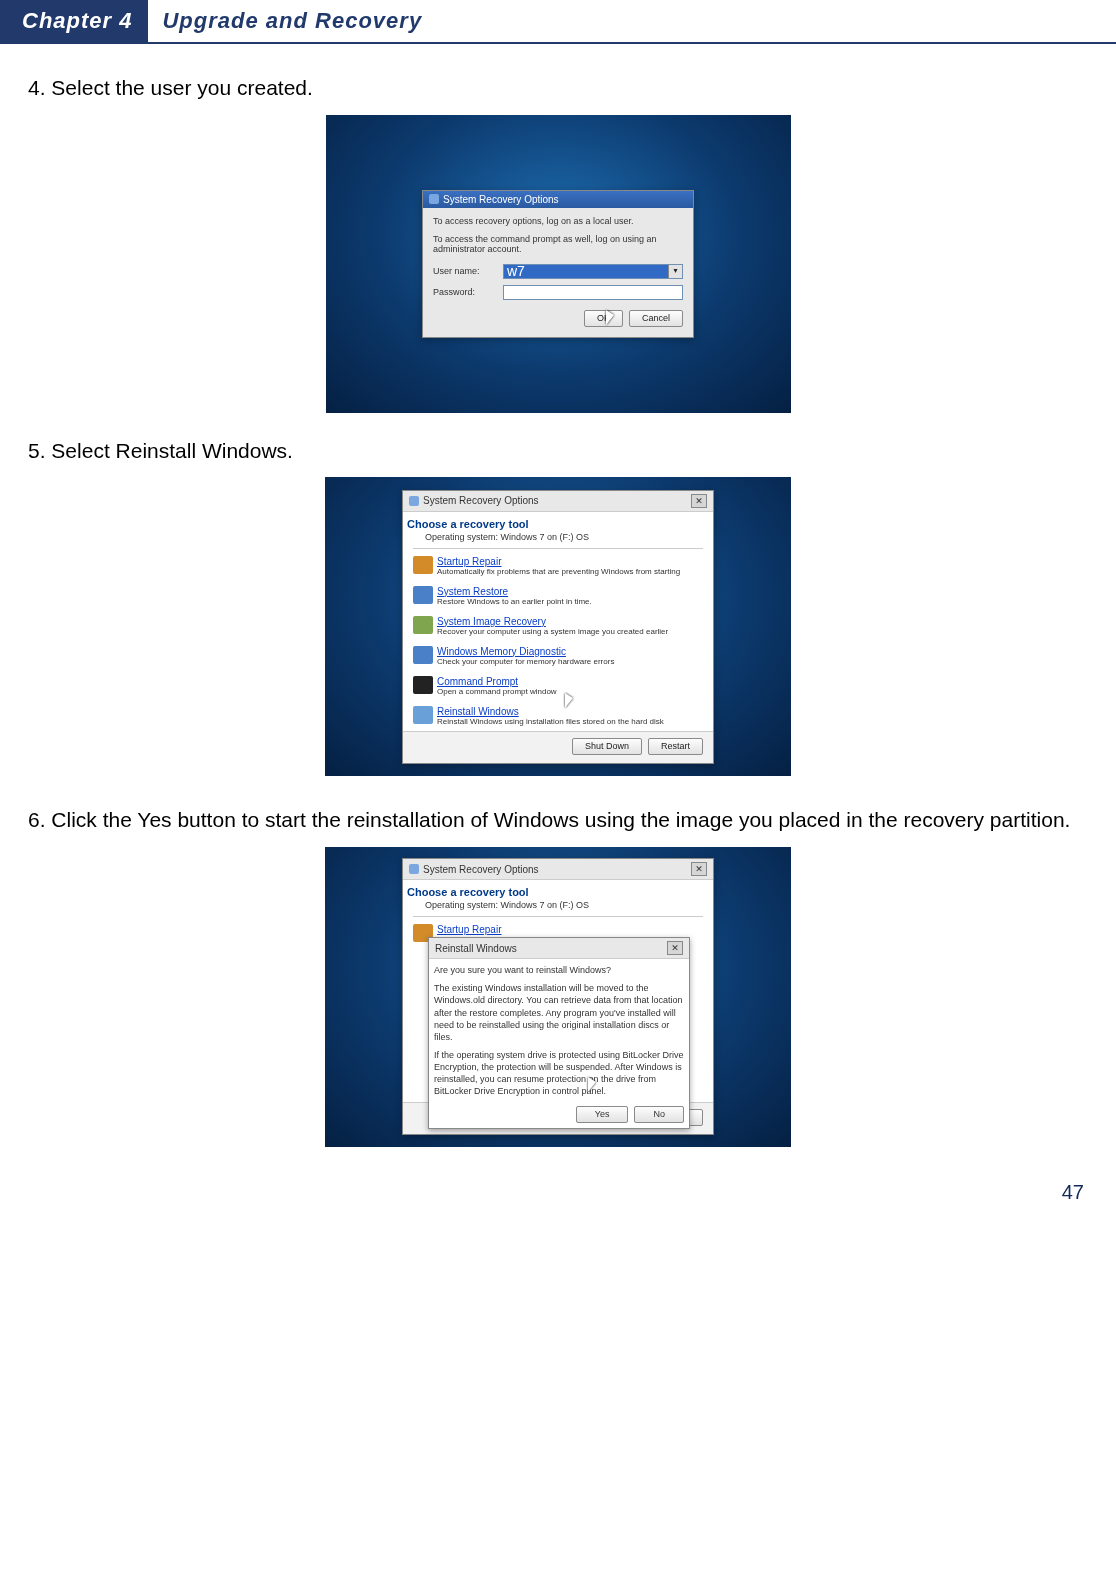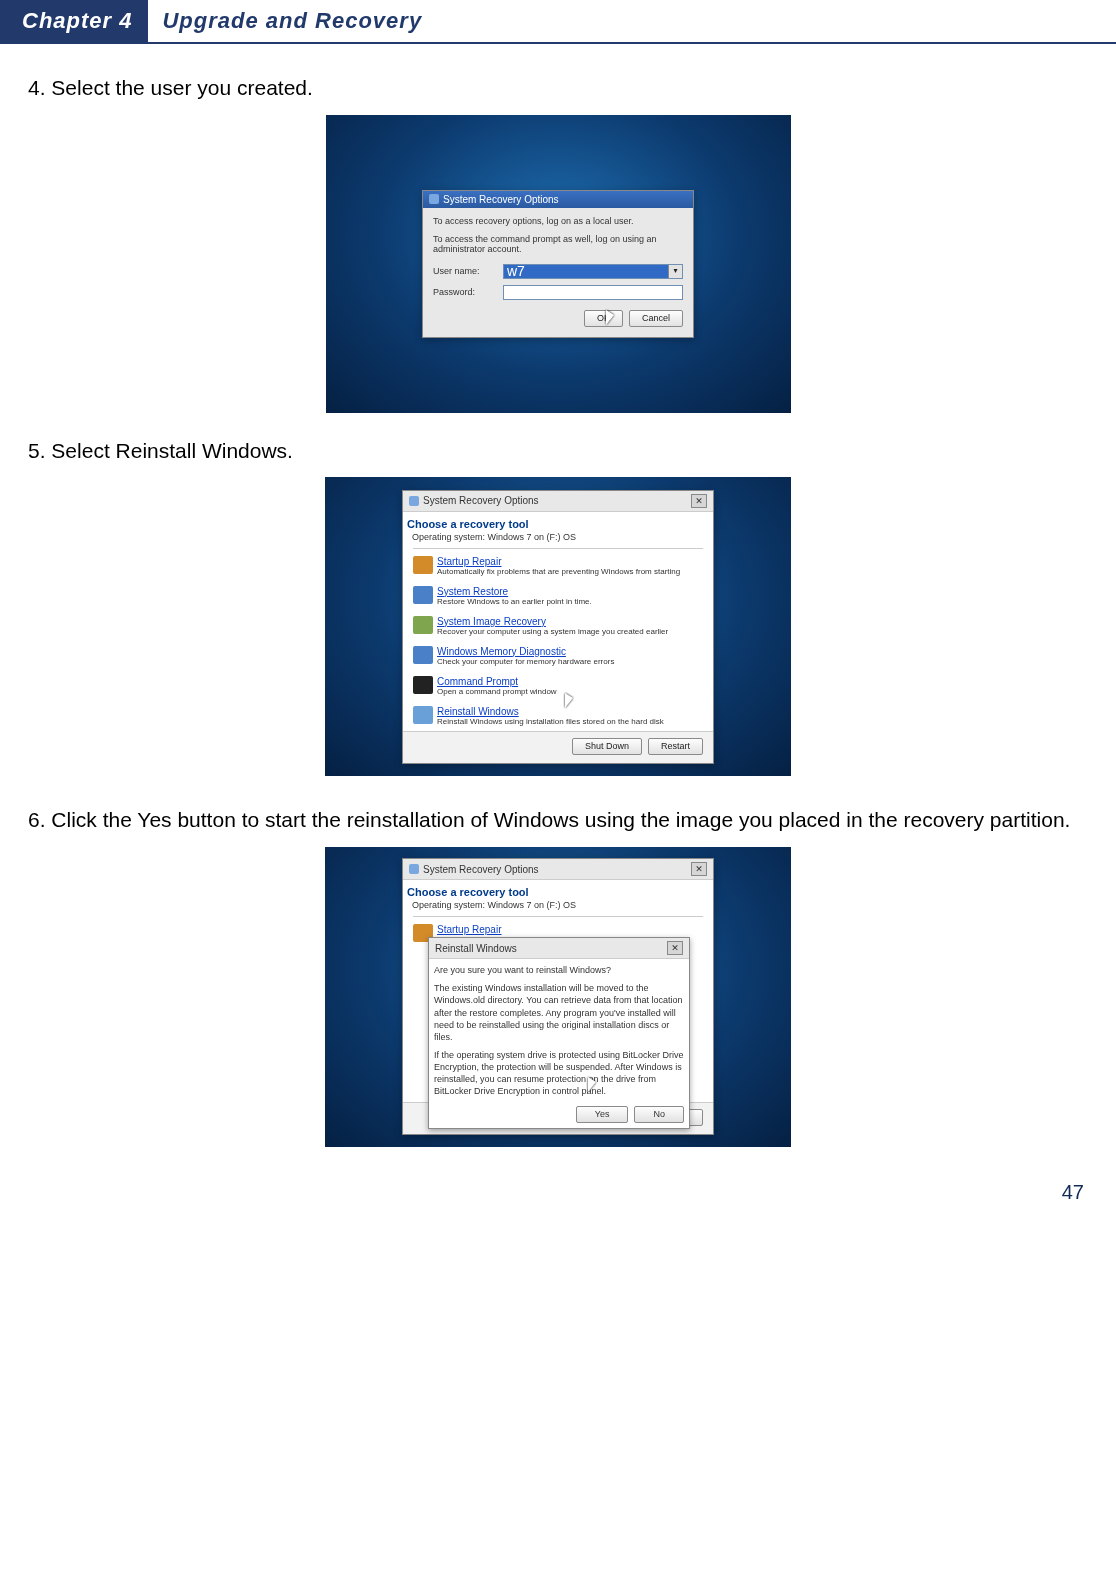--- a/index.html
+++ b/index.html
@@ -142,21 +142,21 @@
     content:"";
     position:absolute;
     border-left:8px solid #fff;
     border-top:5px solid transparent;
     border-bottom:10px solid transparent;
     left:0; top:0;
     filter: drop-shadow(0 0 1px #000);
   }
   .dialog2-white { background:#fff; }
   .subhead { font-size:11px; font-weight:bold; color:#003a8a; padding:6px 10px 2px 4px;}
-  .os-line { font-size:9px; color:#333; padding:0 10px 4px 9px;}
+  .os-line { font-size:9px; color:#333; padding:0 10px 4px 22px;}
   .option-row{ display:flex; gap:4px; padding:5px 10px; align-items:flex-start;}
   .opt-icon{ width:20px; height:18px; flex:none; border-radius:2px;}
   .opt-text .link{ color:#0a3ec4; text-decoration:underline; font-size:10px;}
   .opt-text .desc{ color:#333; font-size:8px;}
   .hr{ height:1px; background:#ccc; margin:2px 10px;}
   .bottom-btns{ display:flex; gap:6px; justify-content:flex-end; padding:6px 10px 8px 10px; border-top:1px solid #ccc; background:#f2f2f2;}
   .msg-body{ background:#fff; padding:5px; font-size:9px; color:#333; line-height:1.35;}
   .msg-dialog{ position:absolute; border:1px solid #888; background:#e8e8e8; box-shadow:0 2px 6px rgba(0,0,0,0.35); width:260px;}
   .msg-dialog .titlebar{ background:#e8e8e8; color:#333; border-bottom:1px solid #ccc;}
   .page-num{ text-align:right; color:#112a5a; font-size:20px; padding:12px 32px 12px 0;}

